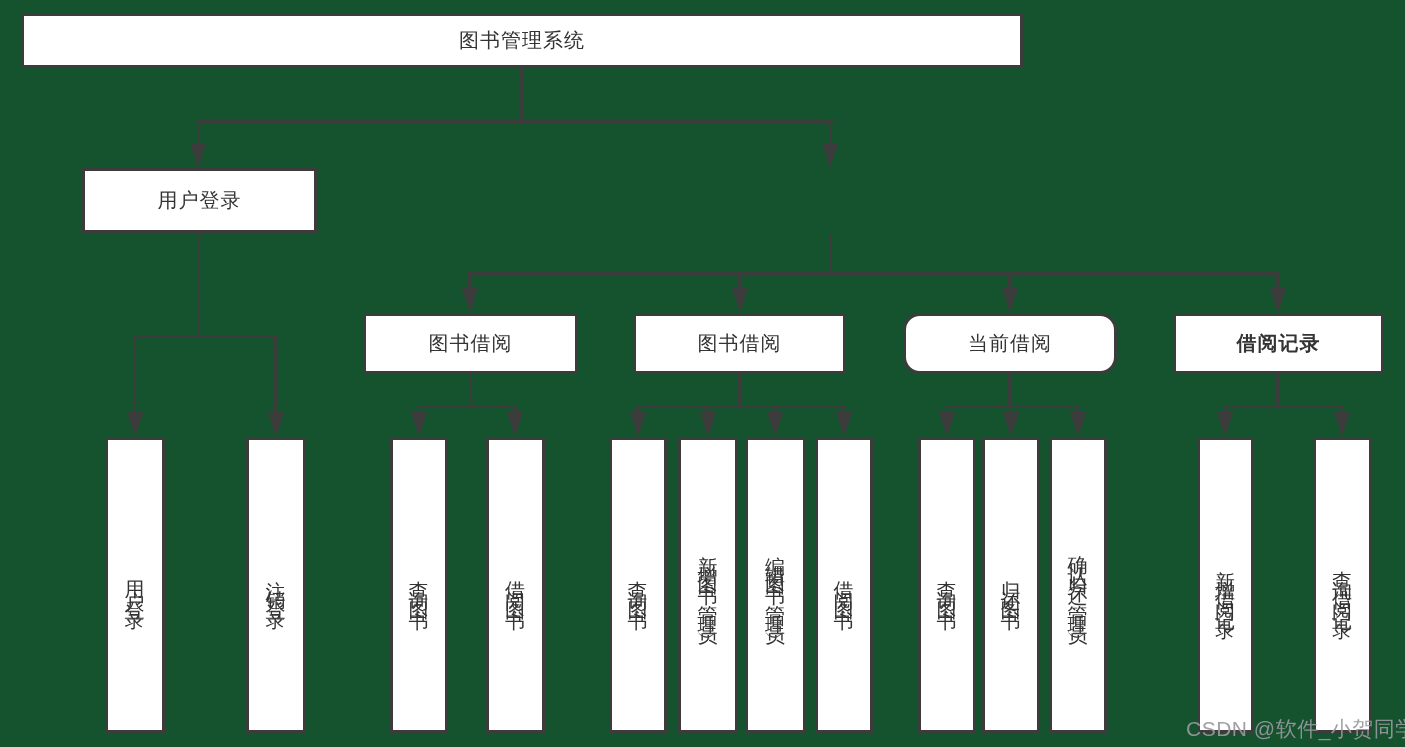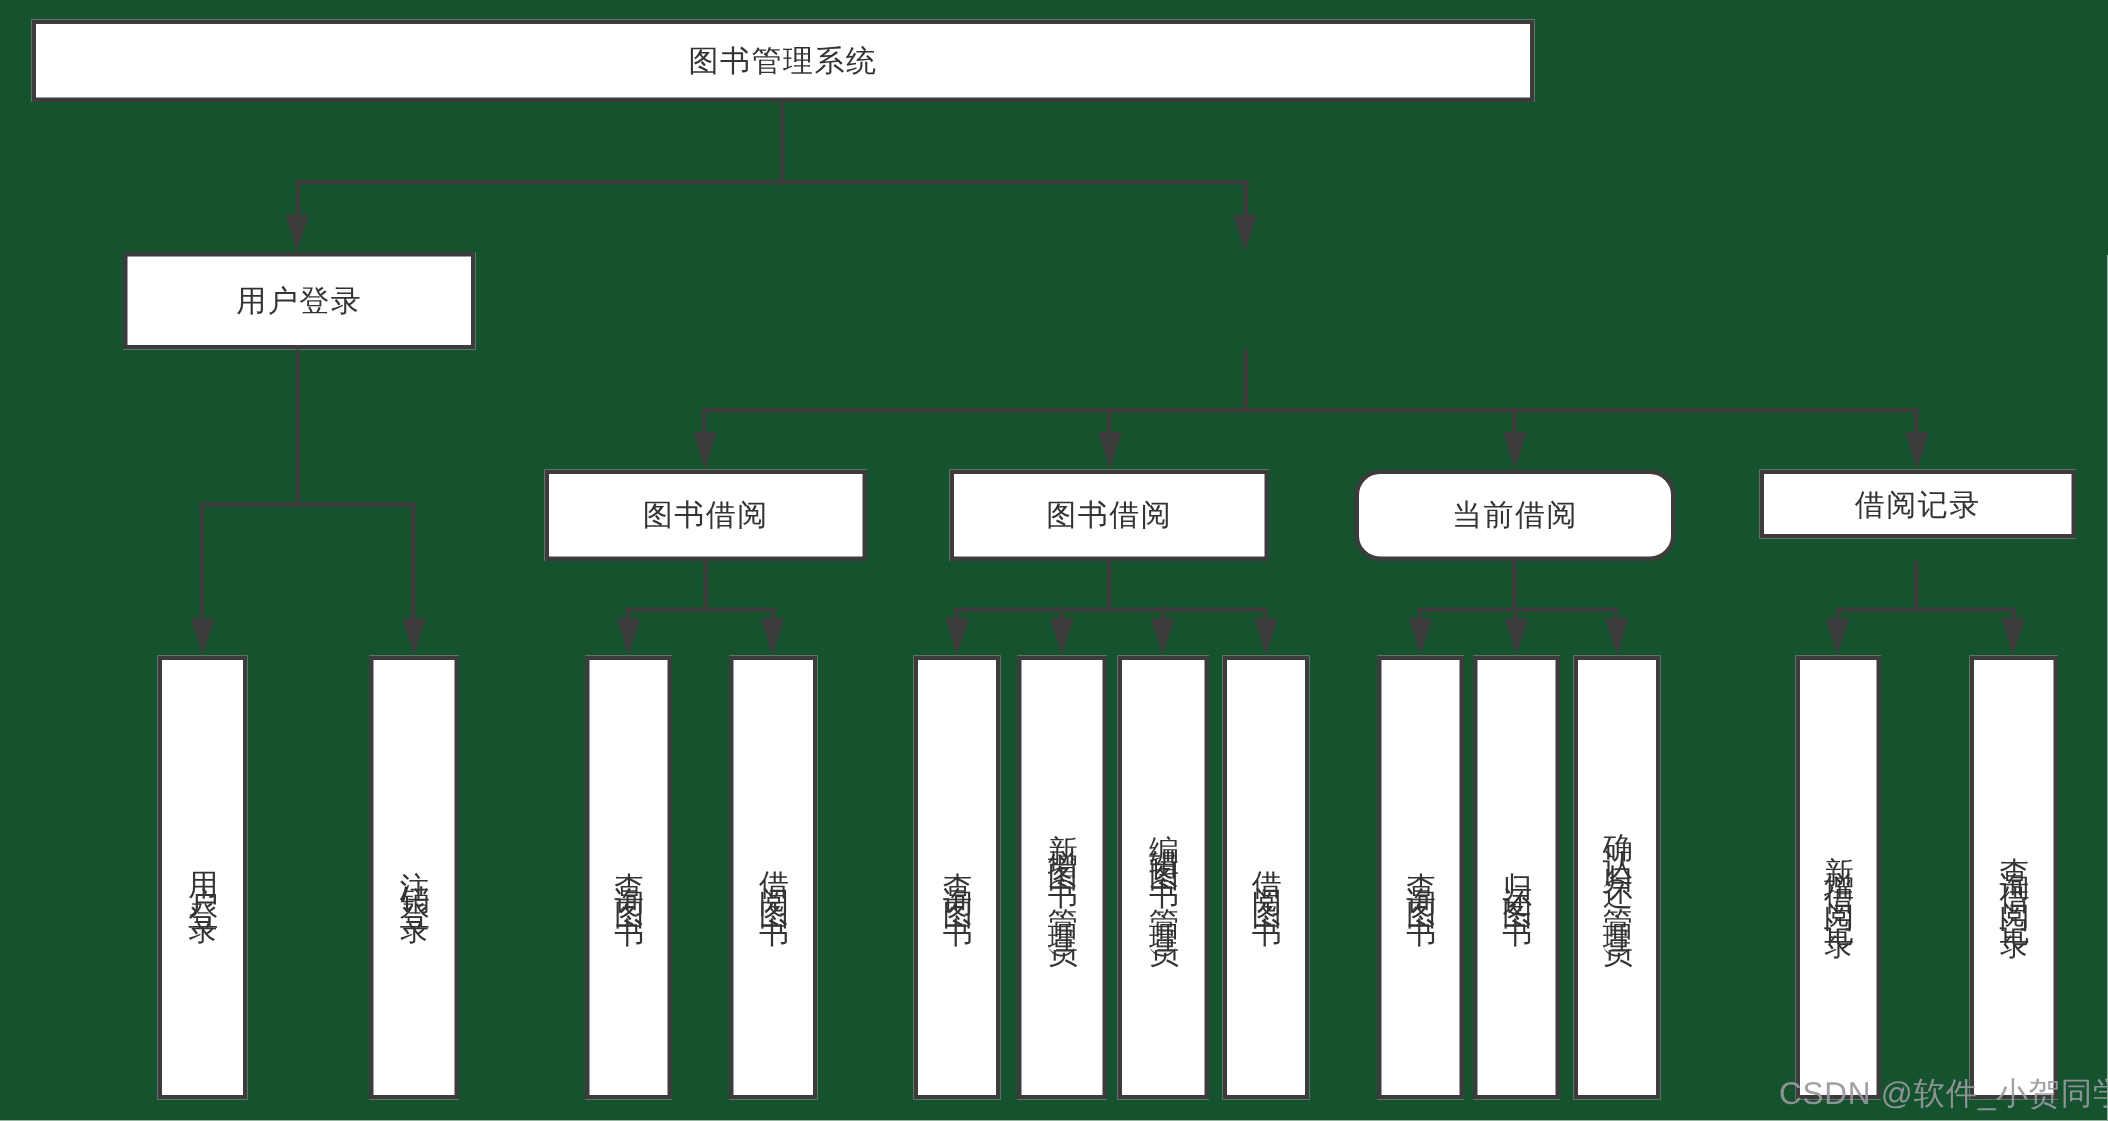--- a/index.html
+++ b/index.html
@@ -62,21 +62,21 @@
 
   <div class="box" style="left:82px;top:168px;width:235px;height:65px;">用户登录</div>
 
 
   <div class="box" style="left:363px;top:313px;width:215px;height:61px;">图书借阅</div>
 
   <div class="box" style="left:633px;top:313px;width:213px;height:61px;">图书借阅</div>
 
   <div class="box" style="left:903px;top:313px;width:214px;height:61px;border-radius:17px;">当前借阅</div>
 
-  <div class="box" style="left:1173px;top:313px;width:211px;height:46px;">借阅记录</div>
+  <div class="box" style="left:1173px;top:313px;width:211px;height:61px;font-weight:bold;">借阅记录</div>
 
   <div class="box vbox" style="left:105px;top:437px;width:60px;height:296px;">
     <span>用户登录</span>
   </div>
 
   <div class="box vbox" style="left:246px;top:437px;width:60px;height:296px;">
     <span>注销登录</span>
   </div>
 
   <div class="box vbox" style="left:390px;top:437px;width:58px;height:296px;">

